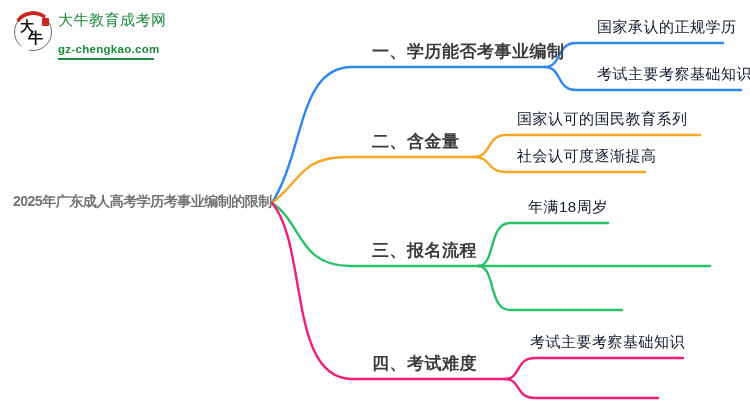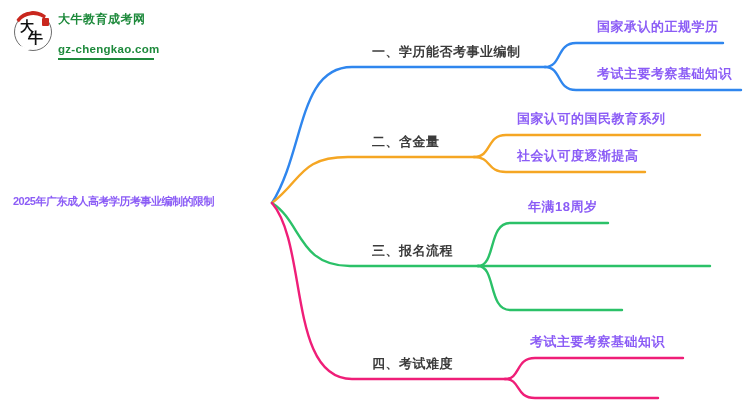--- a/index.html
+++ b/index.html
@@ -11,29 +11,29 @@
   }
   svg.connectors { position:absolute; left:0; top:0; width:750px; height:410px; }
   svg.connectors path { fill:none; stroke-width:2.4; stroke-linecap:round; }
   .b0 { stroke:var(--c0,#2f86ee); }
   .b1 { stroke:var(--c1,#f5a623); }
   .b2 { stroke:var(--c2,#2bc168); }
   .b3 { stroke:var(--c3,#ef1e78); }
 
   .root-label {
     position:absolute; left:13px; top:192px; width:264px;
-    font-size:11px; font-weight:bold; color:#8b5cf6; line-height:18px;
+    font-size:14px; font-weight:bold; color:#737373; line-height:18px;
     letter-spacing:-0.5px; white-space:nowrap;
   }
   .branch-label {
-    position:absolute; font-size:13px; font-weight:600; color:#3b3b3b;
+    position:absolute; font-size:17px; font-weight:600; color:#3b3b3b;
     line-height:16px; white-space:nowrap; letter-spacing:0.5px;
   }
   .leaf-label {
-    position:absolute; font-size:13px; font-weight:700; color:#8b5cf6;
+    position:absolute; font-size:15px; font-weight:400; color:#0f172a;
     line-height:16px; white-space:nowrap; letter-spacing:0.5px;
   }
 
   
   .logo { position:absolute; left:14px; top:10px; display:flex; align-items:flex-start; }
   .logo-icon {
     position:relative; width:38px; height:38px; margin-top:3px;
     border:1.6px solid #6d6d6d; border-radius:50%; background:#fff;
   }
   .logo-icon .red-arc {
@@ -52,21 +52,21 @@
     border-left:4px solid transparent; border-right:7px solid transparent;
     border-top:9px solid #fff; transform:rotate(18deg);
   }
   .logo-icon .tail-line {
     position:absolute; left:2px; bottom:-6px; width:0; height:0;
     border-left:5px solid transparent; border-right:8px solid transparent;
     border-top:10px solid #6d6d6d; transform:rotate(18deg); z-index:-1;
   }
   .logo-text { margin-left:6px; }
   .logo-title {
-    font-size:12px; font-weight:bold; color:var(--logo-green,#1e8a3c);
+    font-size:15px; font-weight:normal; color:var(--logo-green,#1e8a3c);
     letter-spacing:0.5px; line-height:19px;
   }
   .logo-domain {
     font-size:11.5px; font-weight:bold; color:var(--logo-green,#1e8a3c);
     letter-spacing:0.3px; line-height:13px; margin-top:14px;
   }
   .logo-underline {
     width:96px; height:2px; background:var(--logo-green,#1e8a3c); margin-top:2px;
   }
 </style>

